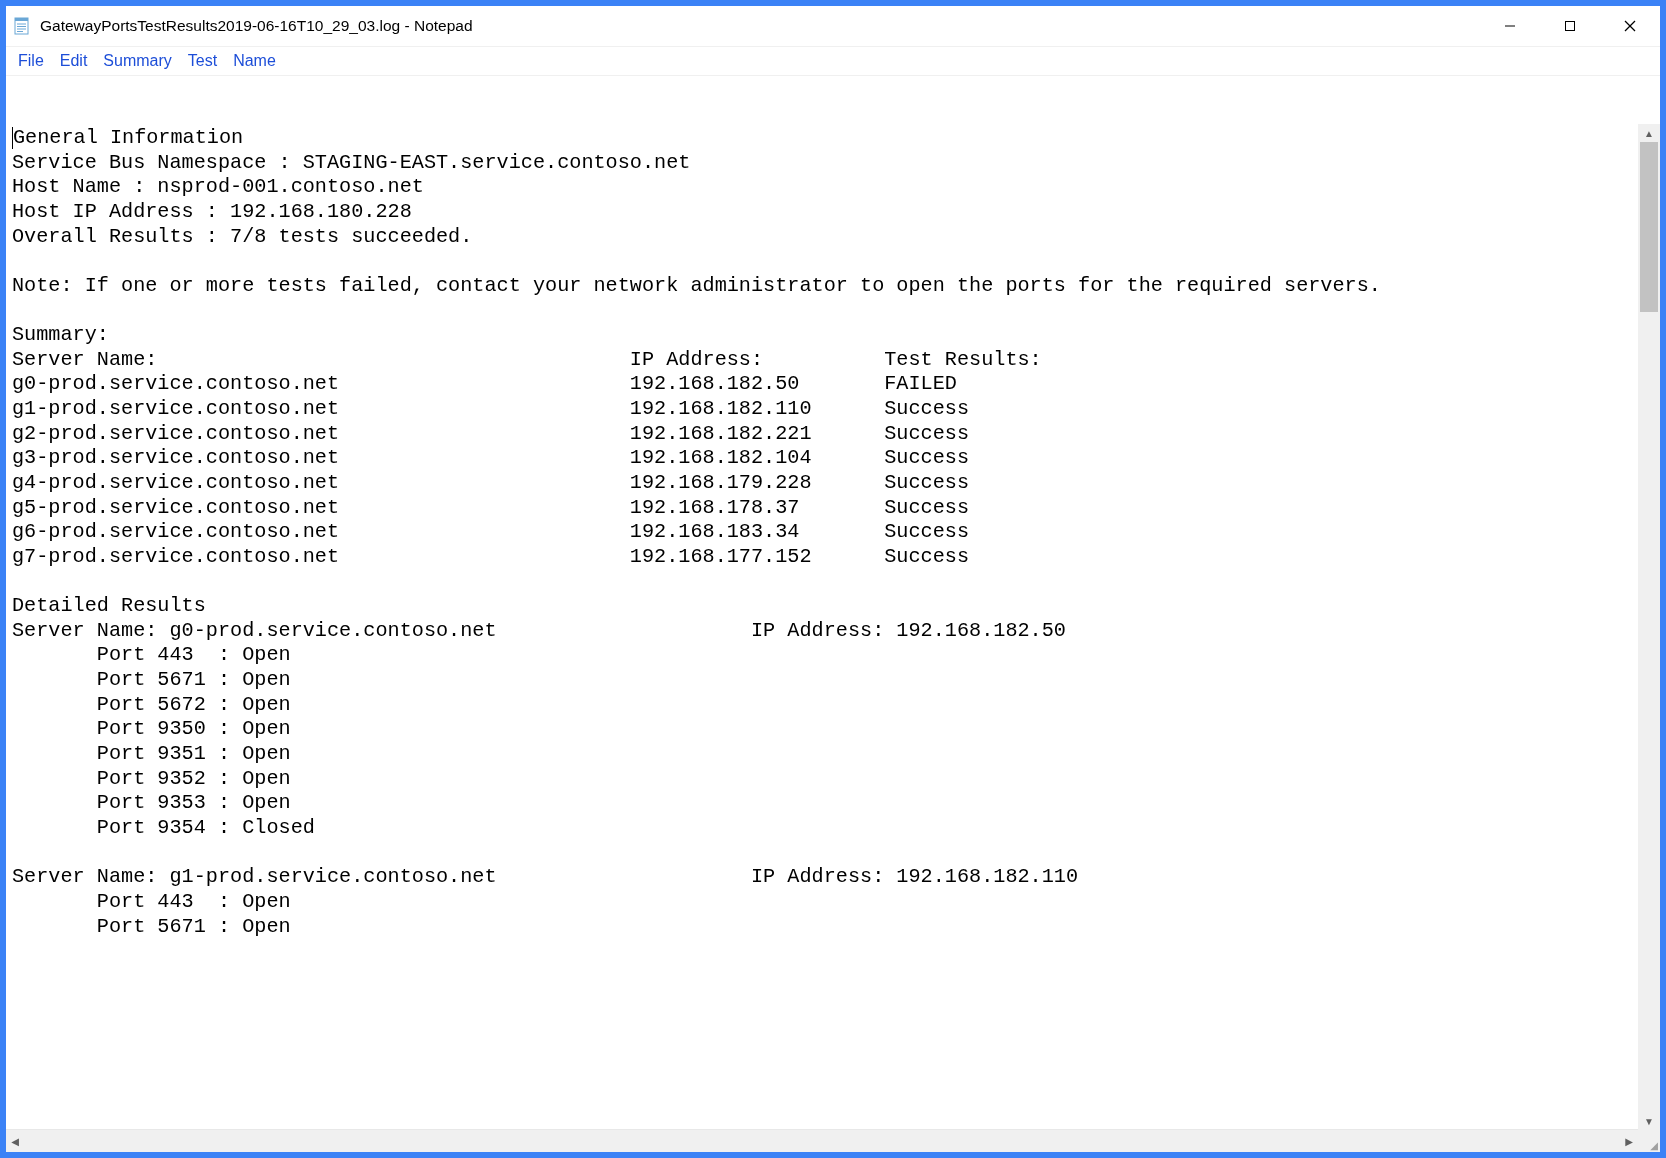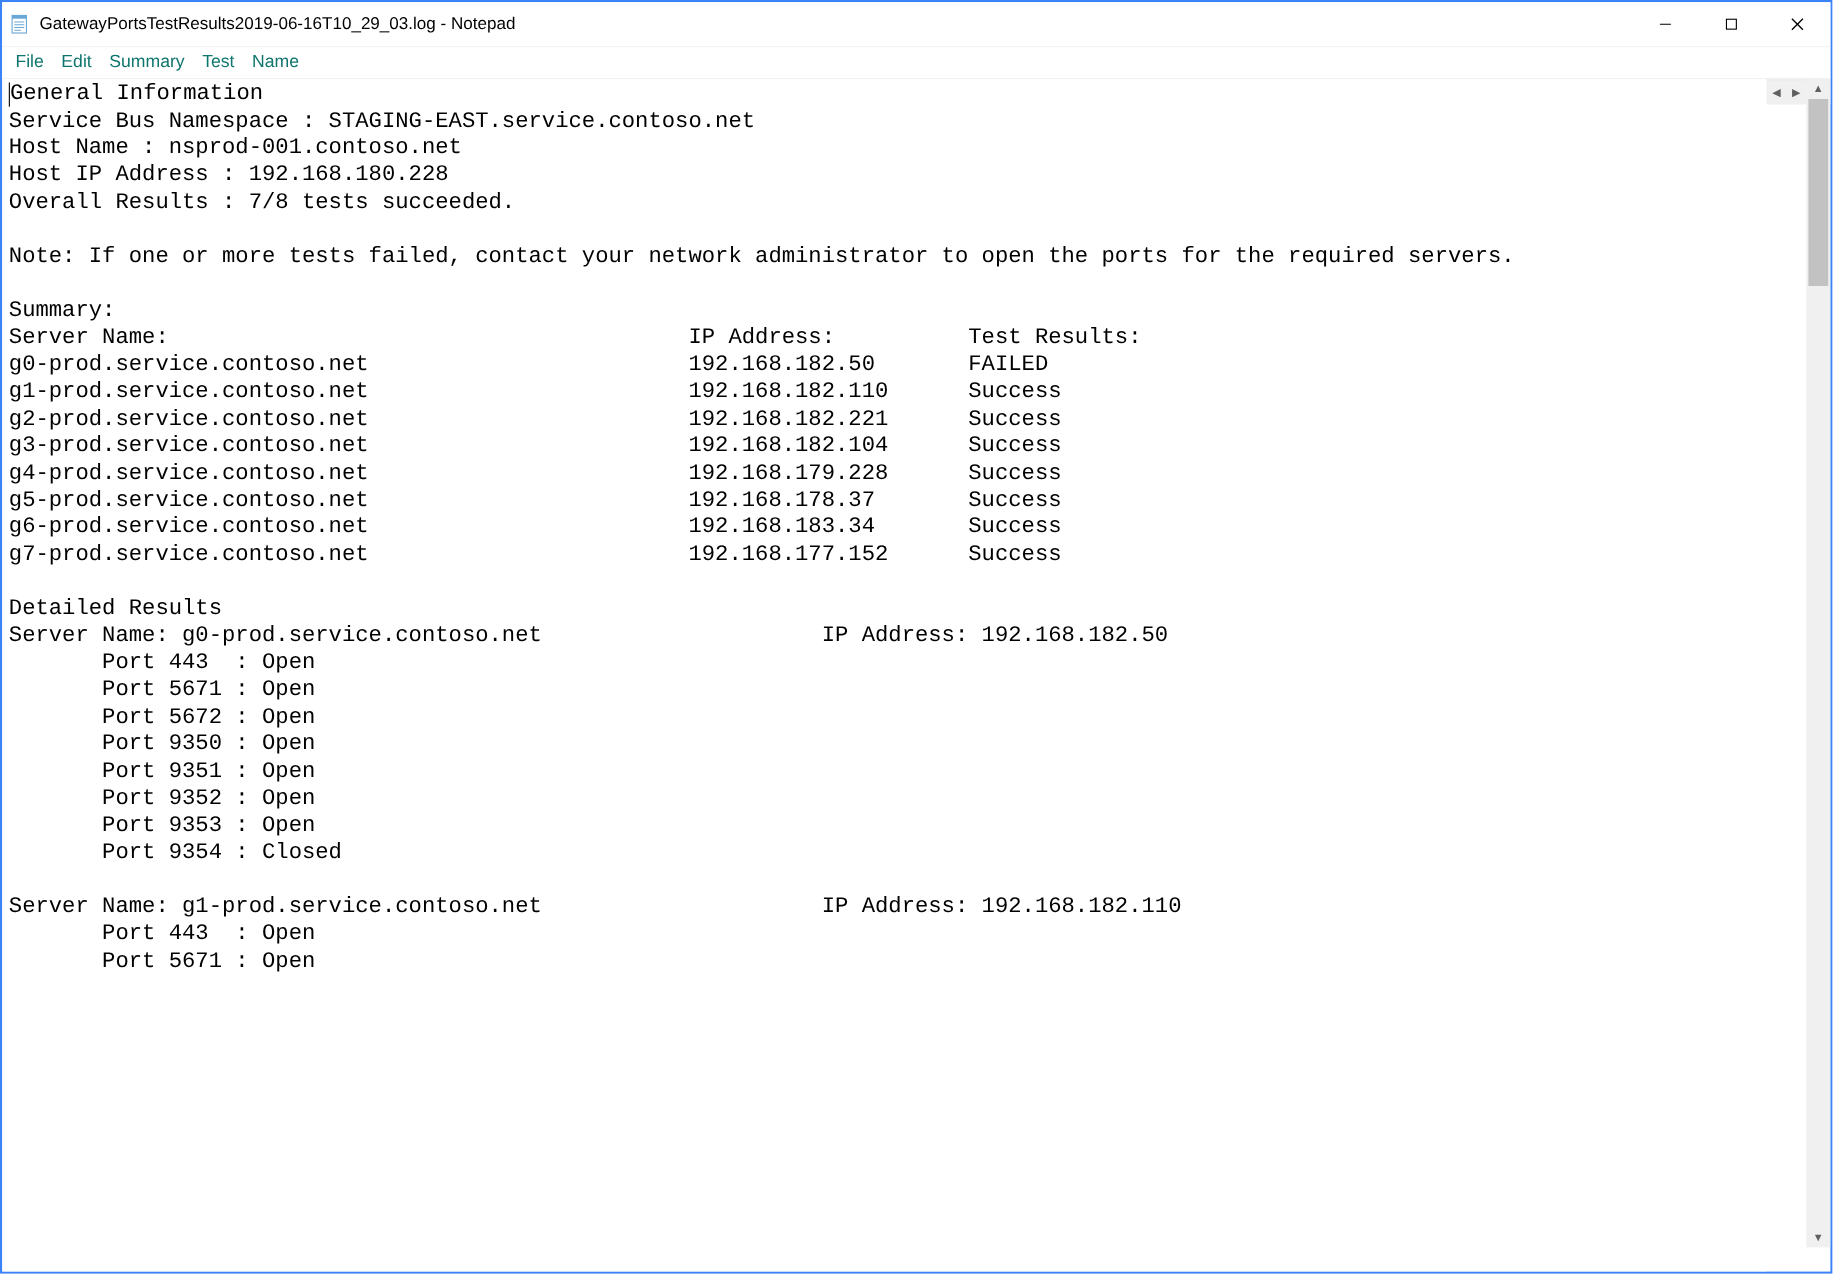--- a/index.html
+++ b/index.html
@@ -9,21 +9,21 @@
     height: 1158px;
     overflow: hidden;
     font-family: "Segoe UI", Tahoma, sans-serif;
     background: #ffffff;
   }
   .window {
     display: flex;
     flex-direction: column;
     width: 1666px;
     height: 1158px;
-    border: 2px solid #3b82f6;
+    border: 6px solid #3b82f6;
     box-sizing: border-box;
     background: #ffffff;
   }
   
   .titlebar {
     display: flex;
     align-items: center;
     height: 40px;
     background: #ffffff;
     border-bottom: 1px solid #f0f0f0;
@@ -60,35 +60,36 @@
   }
   .win-btn.close { width: 60px; }
   .win-btn svg { display:block; }
   
   .menubar {
     display: flex;
     align-items: center;
     height: 28px;
     padding: 0 4px;
     font-size: 16px;
-    color: #0f766e;
+    color: #1d4ed8;
     background: #ffffff;
     border-bottom: 1px solid #f0f0f0;
   }
   .menubar .menu-item {
     padding: 2px 8px;
     cursor: default;
   }
   
   .content-wrapper {
     position: relative;
     flex: 1 1 auto;
     display: flex;
-    flex-direction: row;
+    flex-direction: column;
     overflow: hidden;
+    margin-top: 48px;
   }
   .text-area {
     flex: 1 1 auto;
     padding: 2px 6px 2px 6px;
     font-family: Consolas, "Courier New", monospace;
     font-size: 20.2px;
     line-height: 1.22;
     white-space: pre;
     overflow: hidden;
     color: #000;

